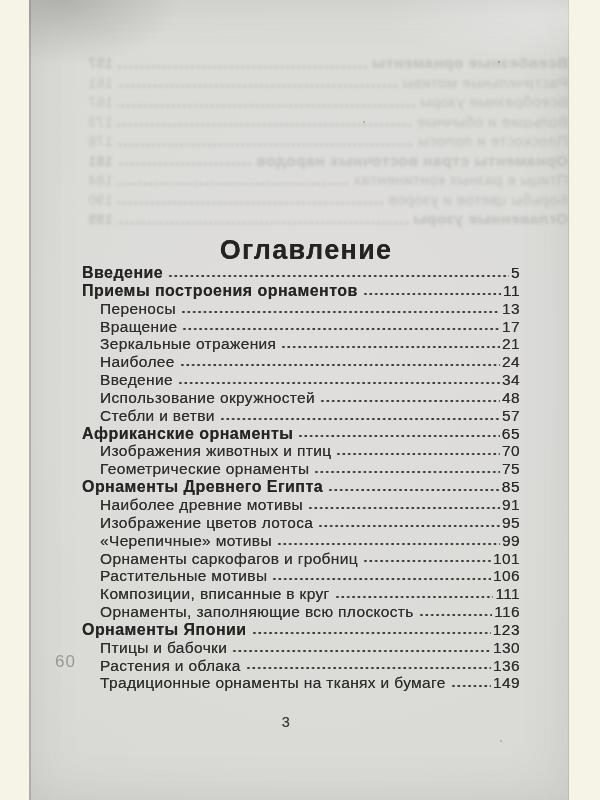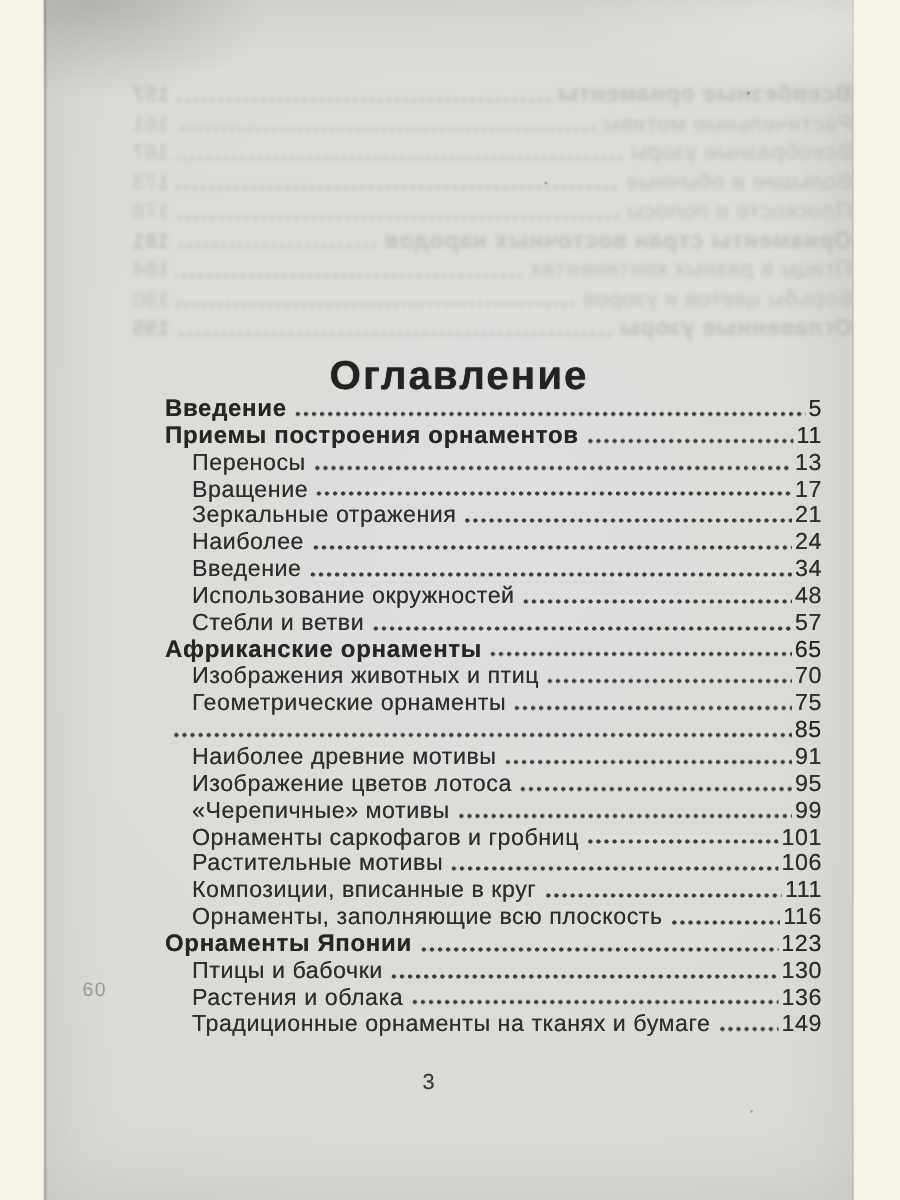--- a/index.html
+++ b/index.html
@@ -42,41 +42,41 @@
     background-size:5.6px 6px;background-repeat:repeat-x;background-position:left bottom 4px;}
   .gnum{font-size:14px}
 
   .toc-title{
     position:absolute;top:235px;left:0;width:100%;text-align:center;
     transform:translateX(7px);
     font-weight:bold;font-size:27px;letter-spacing:1.3px;color:#242321;
     text-shadow:0 0 .5px rgba(36,35,33,.9);
   }
   .toc{
-    position:absolute;left:53px;top:264px;width:438px;color:#2e2d2b;margin-left:28px;
+    position:absolute;left:53px;top:264px;width:438px;color:#2e2d2b;
   }
   .trow{
     display:flex;align-items:baseline;height:17.85px;
     font-size:15.5px;letter-spacing:.35px;white-space:nowrap;
     text-shadow:0 0 .4px rgba(46,45,43,.75);
   }
   .trow.bold{font-weight:700;font-size:16px;letter-spacing:.45px;color:#262523}
   .trow.ind{padding-left:18px}
   .tlabel{flex:0 0 auto}
   .tdots{
     flex:1 1 auto;align-self:stretch;margin-left:5px;margin-right:2px;min-width:14px;
     background-image:radial-gradient(circle at 2.6px 50%, #3b3a38 1.25px, rgba(0,0,0,0) 1.55px);
     background-size:5.4px 6px;background-repeat:repeat-x;background-position:left bottom 3px;
   }
   .tpage{flex:0 0 auto;font-weight:400;font-size:15.5px}
   .trow.bold .tpage{font-weight:400}
 
   .margin-mark{
     position:absolute;left:26px;top:652px;
-    font-size:13px;letter-spacing:1px;color:rgba(108,108,106,.6);
+    font-size:17px;letter-spacing:1px;color:rgba(108,108,106,.6);
     filter:blur(.4px);
   }
   .folio{
     position:absolute;top:714px;left:0;width:100%;text-align:center;
     transform:translateX(-13px);
     font-size:14.5px;color:#3c3b39;letter-spacing:.5px;
     text-shadow:0 0 .4px rgba(60,59,57,.7);
   }
 </style>
 </head>
@@ -209,20 +209,21 @@
   </div>
 
   <div class="trow ind">
     <span class="tlabel">Геометрические орнаменты</span>
     <span class="tdots"></span>
     <span class="tpage">75</span>
   </div>
 
 
   <div class="trow bold">
+    <span class="tlabel">Орнаменты Древнего Египта</span>
     <span class="tdots"></span>
     <span class="tpage">85</span>
   </div>
 
   <div class="trow ind">
     <span class="tlabel">Наиболее древние мотивы</span>
     <span class="tdots"></span>
     <span class="tpage">91</span>
   </div>
 

